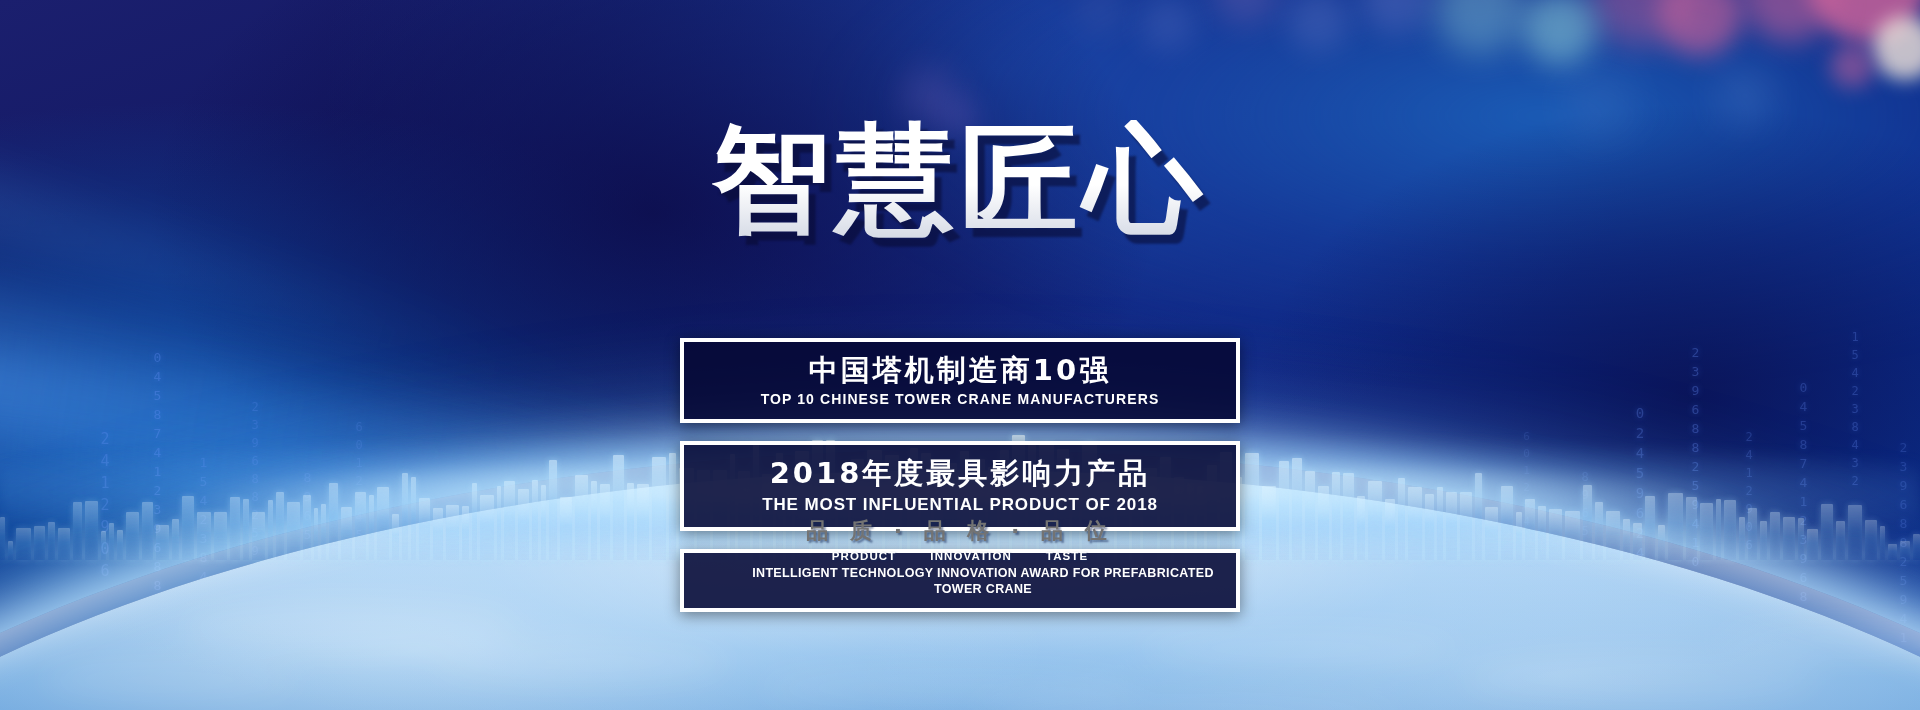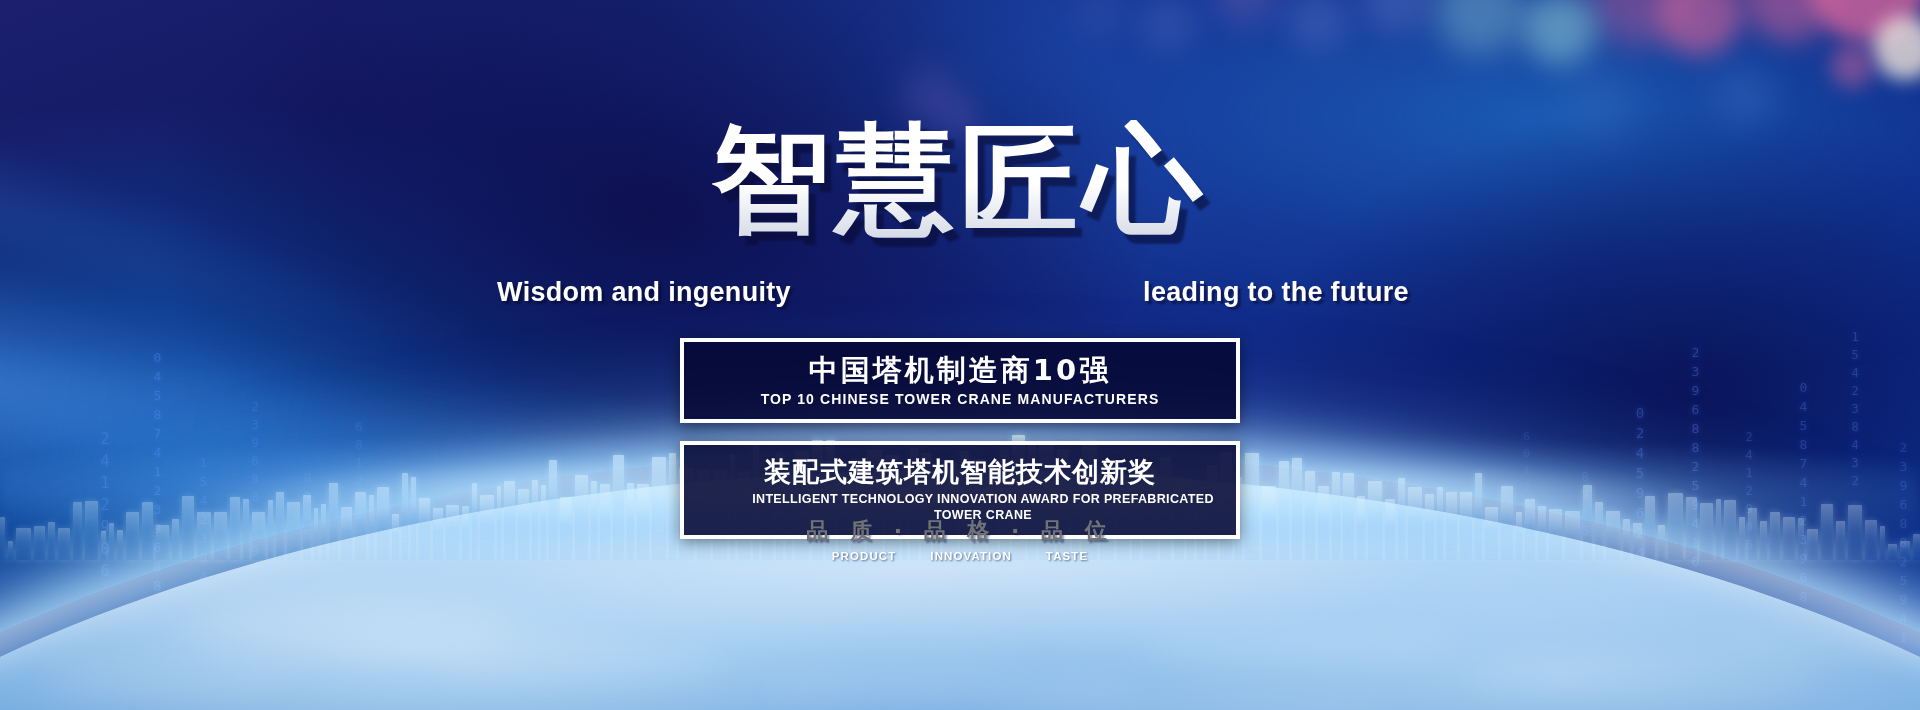--- a/index.html
+++ b/index.html
@@ -455,35 +455,34 @@
       <div class="bldg" style="height: 19px; width: 12px; opacity: 0.37;"></div>
       <div class="bldg" style="height: 26px; width: 9px; opacity: 0.36;"></div>
     </div>
 
   <div class="horizon-glow"></div>
 
   <div class="headline">
     <div class="headline-cn">智慧匠心</div>
   </div>
 
-  <div class="sub-row">
-    <div class="sub-en left">Wisdom and ingenuity</div>
-    <div class="sub-en right">leading to the future</div>
-  </div>
 
   <div class="awards">
 
     <div class="award-box">
       <div class="award-cn">中国塔机制造商10强</div>
       <div class="award-en">TOP 10 CHINESE TOWER CRANE MANUFACTURERS</div>
     </div>
 
-
     <div class="award-box">
-      <div class="award-cn tight">装配式建筑塔机智能技术创新奖</div>
+      <div class="award-cn">2018年度最具影响力产品</div>
+      <div class="award-en mid">THE MOST INFLUENTIAL PRODUCT OF 2018</div>
+    </div>
+
+    <div class="award-box">
       <div class="award-en small">INTELLIGENT TECHNOLOGY INNOVATION AWARD FOR PREFABRICATED TOWER CRANE</div>
     </div>
 
   </div>
 
   <div class="tagline">
     <div class="tagline-cn">品 质 · 品 格 · 品 位</div>
     <div class="tagline-en-row" id="tagline-en-row">
         <div class="tagline-en">PRODUCT</div>
         <div class="tagline-en">INNOVATION</div>

